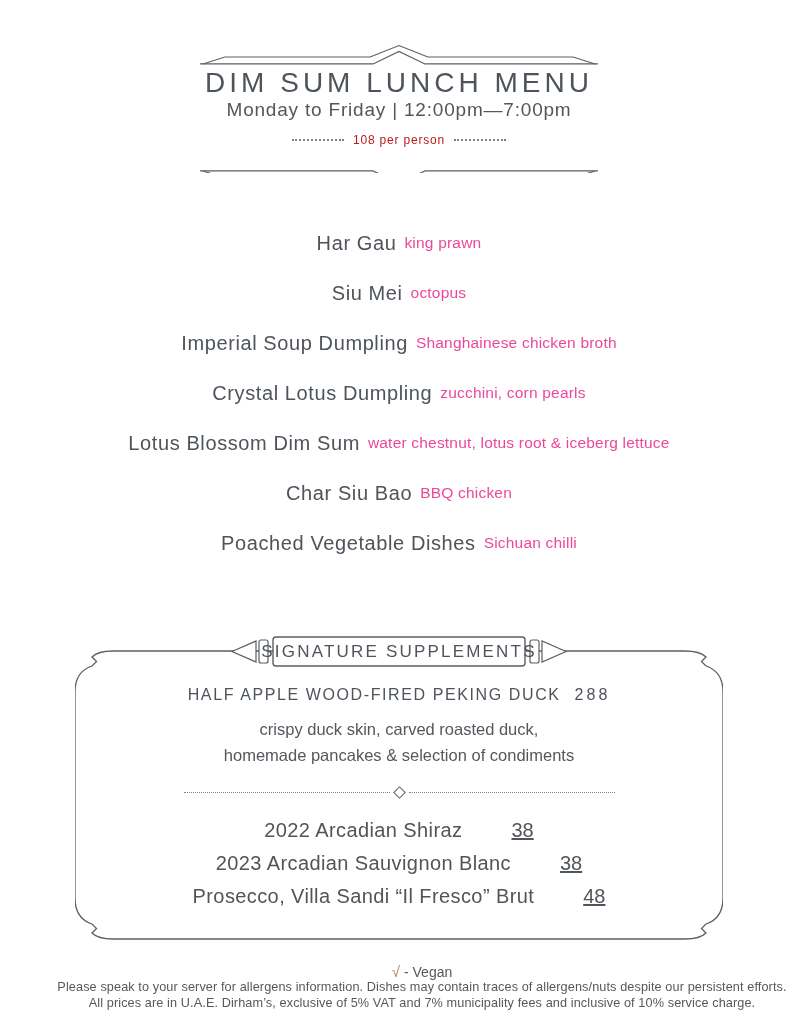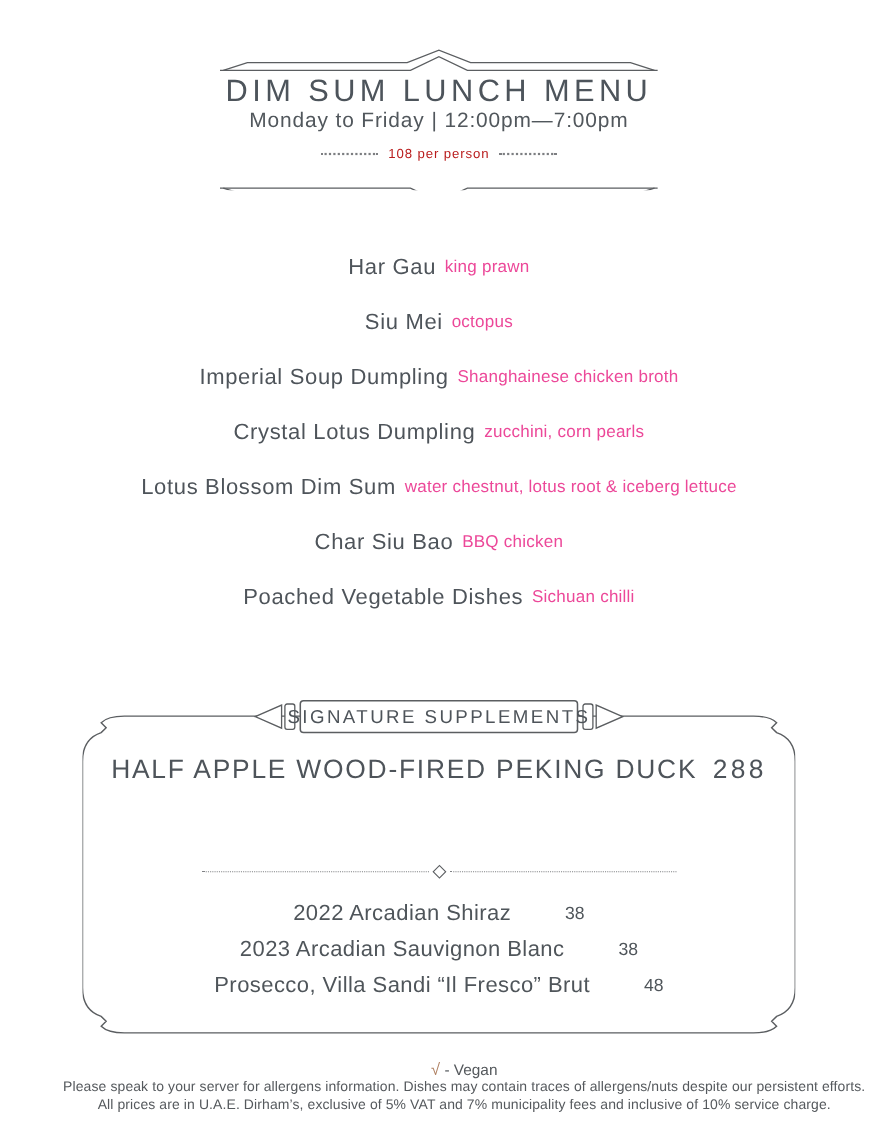--- a/index.html
+++ b/index.html
@@ -26,33 +26,33 @@
   .item-name { font-size:20px; letter-spacing:0.6px; color:#4e545a; }
   .item-desc { font-size:15.5px; letter-spacing:0.2px; color:#ec4899; margin-left:8px; }
 
   
   .supp { position:relative; width:648px; height:312px; margin:68px auto 0; }
   .supp svg.frame { position:absolute; left:0; top:0; }
   .supp-banner-text { position:absolute; left:0; top:1px; width:100%; height:29px;
     display:flex; align-items:center; justify-content:center; font-size:17px;
     letter-spacing:2.2px; color:#4e545a; }
   .feature { position:absolute; top:50px; width:100%; text-align:center;
-    font-size:24px; letter-spacing:1.6px; color:#4e545a; }
+    font-size:16px; letter-spacing:1.6px; color:#4e545a; }
   .feature .price { margin-left:14px; letter-spacing:3px; }
   .feature-desc { position:absolute; top:80px; width:100%; text-align:center;
     font-size:16.5px; line-height:26px; color:#53585d; }
   .divider { position:absolute; top:150px; left:0; width:100%; height:12px;
     display:flex; align-items:center; justify-content:center; }
   .divider .dots { width:206px; height:0; border-top:1.6px dotted #808285; }
   .divider .diamond { width:9px; height:9px; border:1px solid #5b5e61;
     background:#fff; transform:rotate(45deg); margin:0 5px; }
   .wine-list { position:absolute; top:178px; width:100%; }
   .wine-row { height:33px; display:flex; align-items:center; justify-content:center;gap:37px; }
   .wine-name { font-size:20px; letter-spacing:0.4px; color:#4f555a; }
-  .wine-price { font-size:16px; margin-left:12px; color:#4f555a; }
+  .wine-price { font-size:20px; margin-left:12px; color:#4f555a;text-decoration:underline; }
 
   
   .footer { margin-top:16px; text-align:center;padding-left:46px; }
   .vegan-line { font-size:14px; line-height:16px; color:#55595d; }
   .vegan-check { color:#b08264; font-size:15px; margin-right:4px; }
   .foot-note { font-size:12.7px; line-height:15.5px; color:#55595d; letter-spacing:0.1px; }
 </style>
 </head>
 <body>
 
@@ -131,20 +131,24 @@
       <rect x="184" y="4" width="9" height="23" rx="2" fill="#ffffff" stroke="#5b5e61" stroke-width="1.2"></rect>
       <rect x="455" y="4" width="9" height="23" rx="2" fill="#ffffff" stroke="#5b5e61" stroke-width="1.2"></rect>
       <rect x="198" y="1" width="252" height="29" rx="3" fill="#ffffff" stroke="#5b5e61" stroke-width="1.4"></rect>
     </svg>
 
     <div class="supp-banner-text">SIGNATURE SUPPLEMENTS</div>
 
     <div class="feature">
       <span>HALF APPLE WOOD-FIRED PEKING DUCK</span><span class="price">288</span>
     </div>
+    <div class="feature-desc">
+      <div>crispy duck skin, carved roasted duck,</div>
+      <div>homemade pancakes &amp; selection of condiments</div>
+    </div>
 
     <div class="divider">
       <span class="dots"></span>
       <span class="diamond"></span>
       <span class="dots"></span>
     </div>
 
     <div class="wine-list">
       <div class="wine-row">
         <span class="wine-name">2022 Arcadian Shiraz</span>

